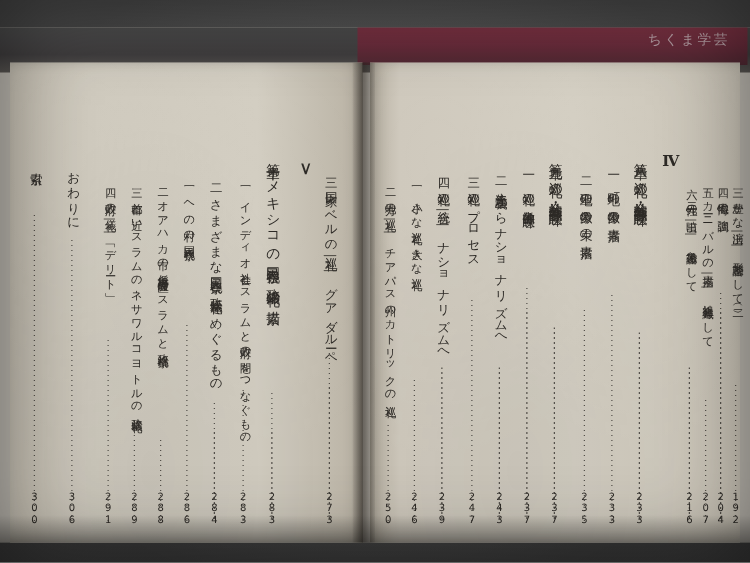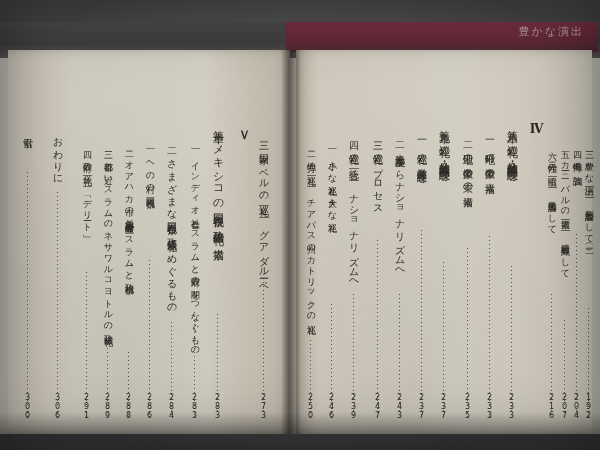--- a/index.html
+++ b/index.html
@@ -161,21 +161,21 @@
 </head>
 <body>
 
 <div id="page">
   <div class="desk"></div>
 
   <div class="book">
 
     <div class="top-band">
       <div class="band-highlight"></div>
-      <div class="band-text">豊かな演出</div>
+      <div class="band-text">ちくま学芸</div>
     </div>
 
     <div class="page-left">
       <div class="grain"></div>
     </div>
 
     <div class="page-right">
       <div class="grain"></div>
     </div>
 

